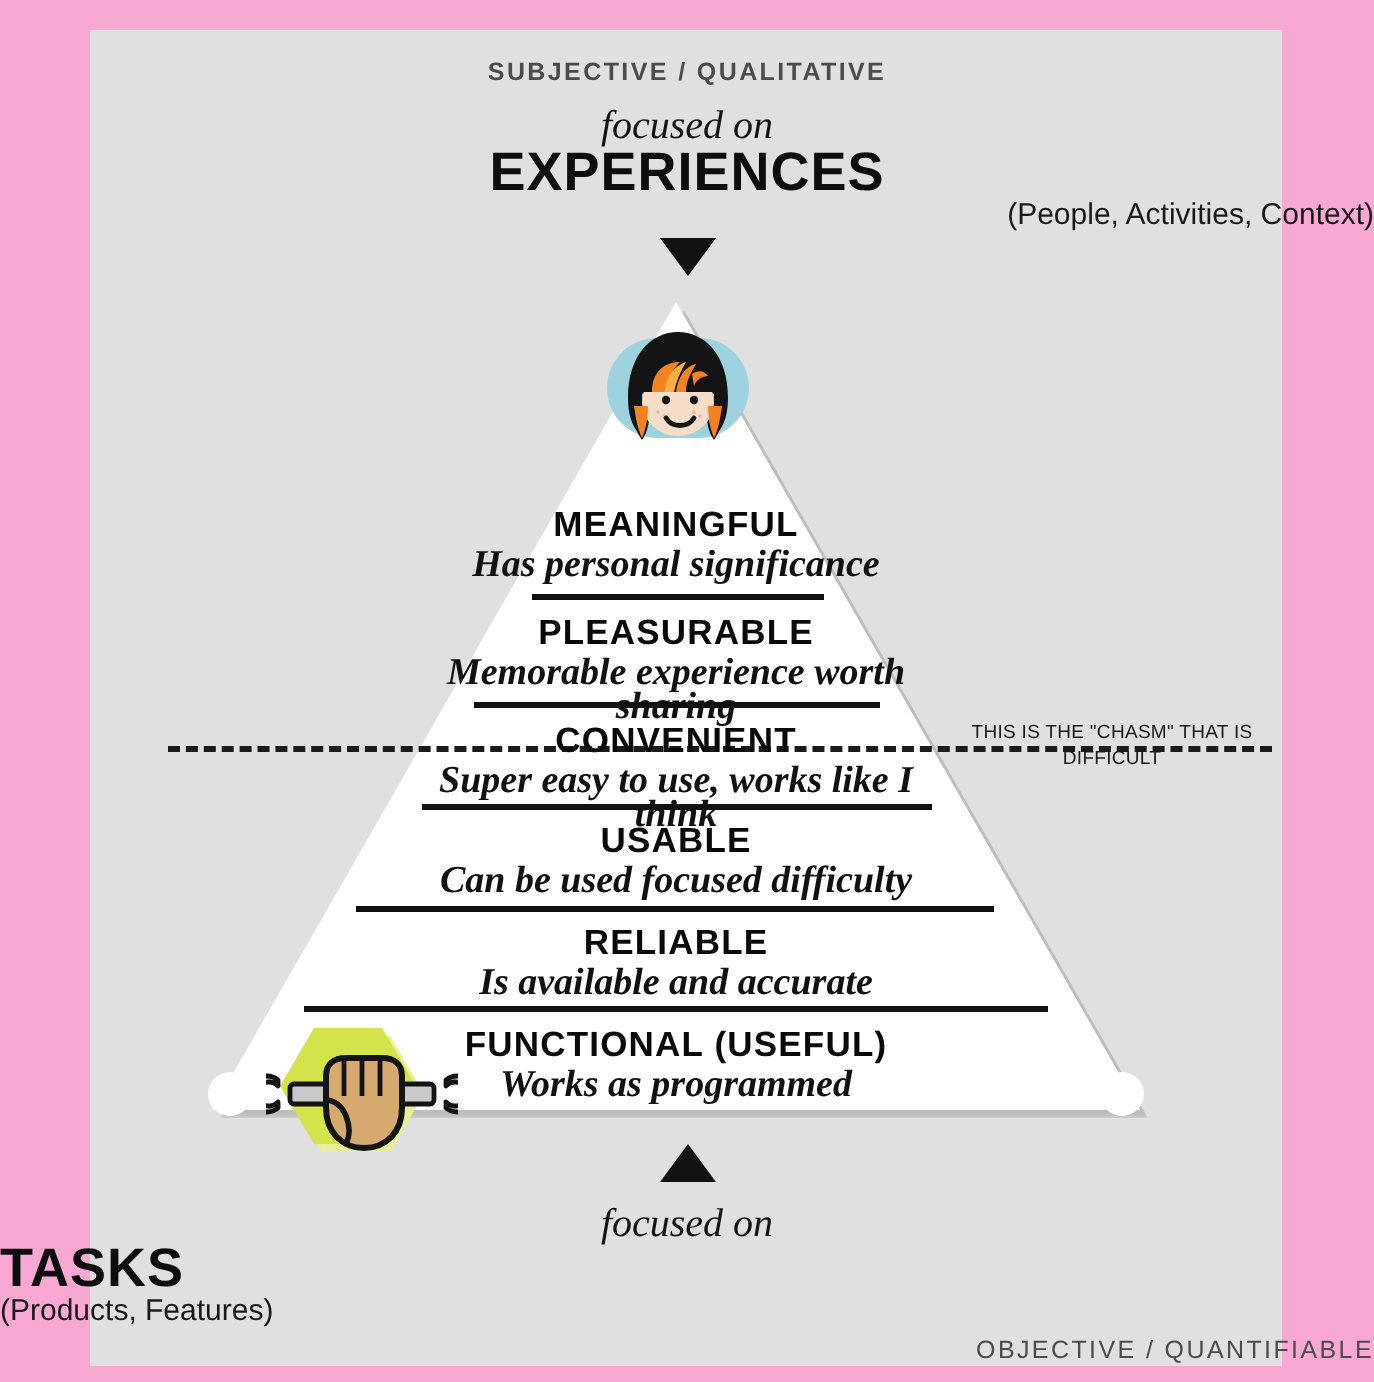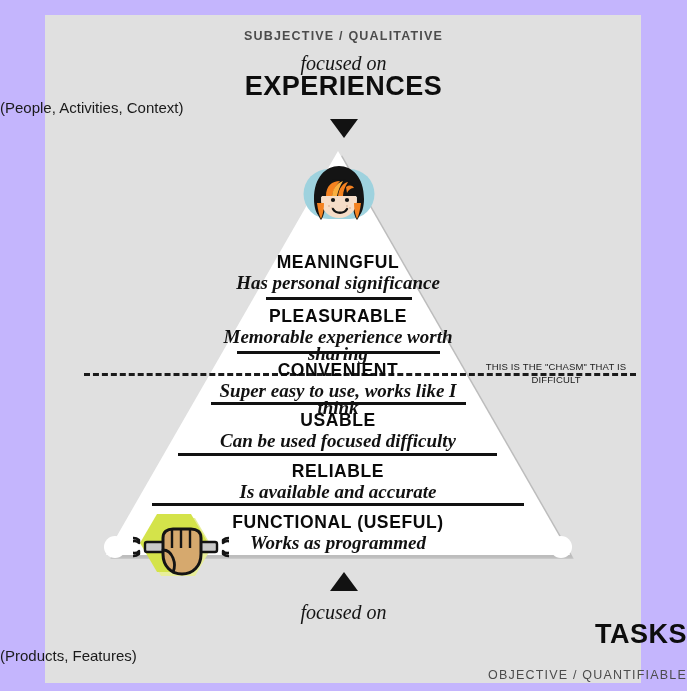--- a/index.html
+++ b/index.html
@@ -10,21 +10,21 @@
     width: 687px;
     height: 691px;
     overflow: hidden;
     font-family: "Liberation Sans", sans-serif;
   }
 
   #root {
     position: relative;
     width: 687px;
     height: 691px;
-    background: #c4b5fd;
+    background: #f9a8d4;
   }
 
   
   .panel {
     position: absolute;
     left: 45px;
     top: 15px;
     width: 596px;
     height: 668px;
     background: #e0e0e0;
@@ -60,21 +60,21 @@
     font-family: "Liberation Sans", sans-serif;
     font-weight: bold;
     font-size: 27px;
     letter-spacing: 0.5px;
     color: #0d0d0d;
   }
   .cap-exp-sub {
     position: absolute;
     left: 0; right: 0;
     top: 99px;
-    text-align: left;
+    text-align: right;
     font-family: "Liberation Sans", sans-serif;
     font-size: 15px;
     color: #1a1a1a;
   }
 
   
   .arrow-down {
     position: absolute;
     left: 50%;
     top: 119px;
@@ -103,27 +103,26 @@
     text-align: center;
     font-family: "Liberation Serif", serif;
     font-style: italic;
     font-size: 20px;
     color: #141414;
   }
   .cap-tasks {
     position: absolute;
     left: 0; right: 0;
     top: 619px;
-    text-align: right;
+    text-align: left;
     font-family: "Liberation Sans", sans-serif;
     font-weight: bold;
     font-size: 27px;
     letter-spacing: 0.5px;
     color: #0d0d0d;
-    margin-left: 28px;
   }
   .cap-tasks-sub {
     position: absolute;
     left: 0; right: 0;
     top: 647px;
     font-family: "Liberation Sans", sans-serif;
     font-size: 15px;
     color: #1a1a1a;
   }
   .cap-bot-axis {

